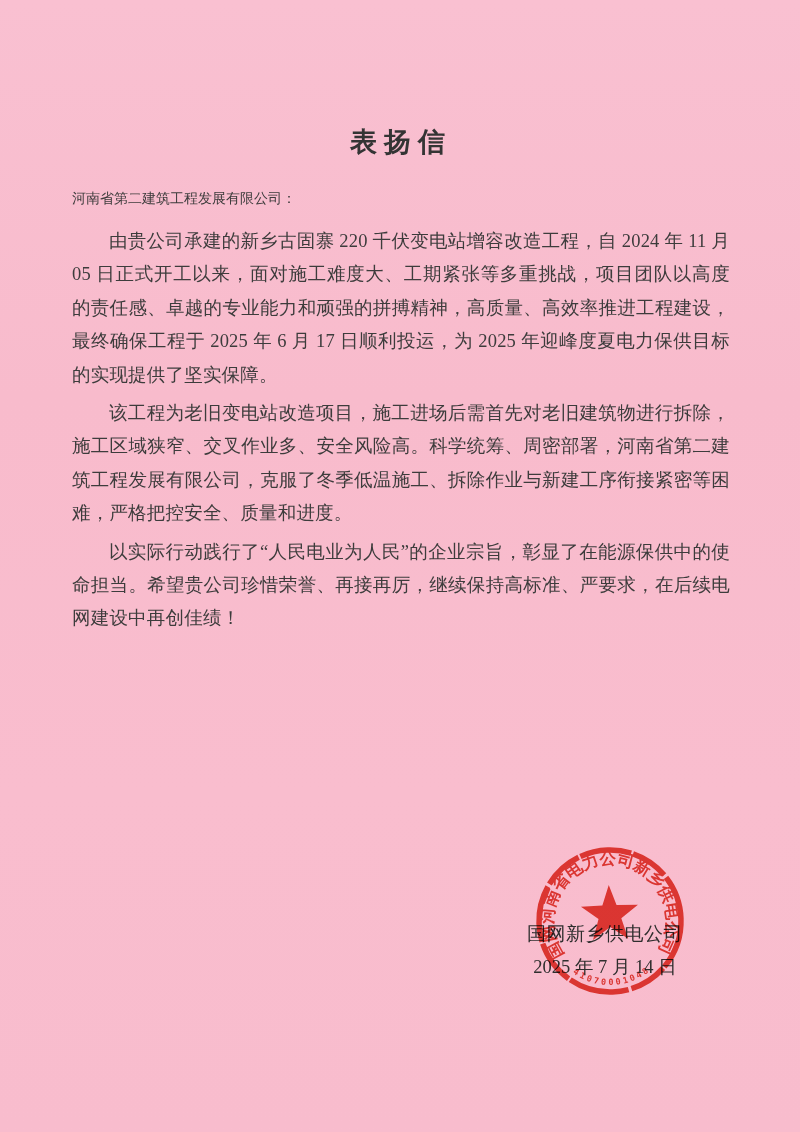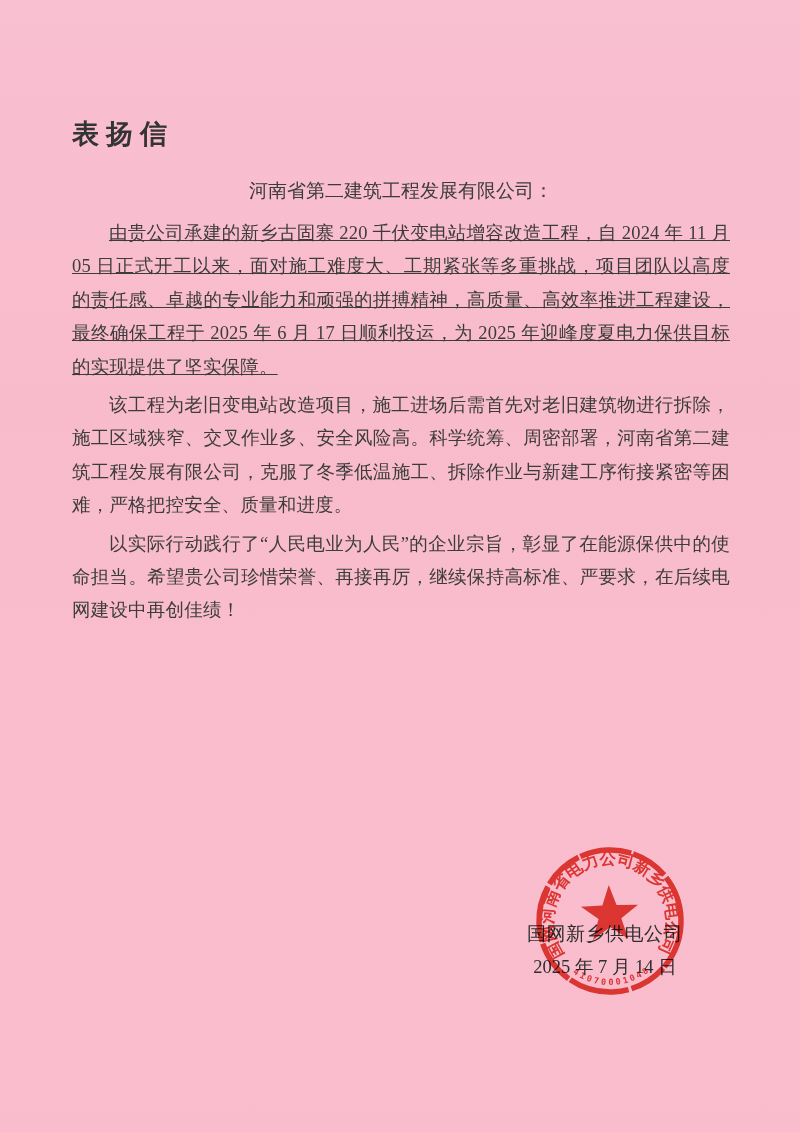--- a/index.html
+++ b/index.html
@@ -7,46 +7,46 @@
     position:relative;
     width:800px;height:1132px;
     margin:0 auto;
     background:linear-gradient(180deg,#f9c0d1 0%,#f8bbcc 35%,#f9bdce 70%,#f8bccd 100%);
     font-family:"Liberation Serif","DejaVu Serif",serif;
     color:#3d3c3c;
     overflow:hidden;
   }
   .content{padding:0 70px 0 72px;}
   .title{
-    margin:0;
+    margin:8px;
     padding-top:116px;
+    text-align:center;
     font-size:27px;
     line-height:36px;
     font-weight:700;
     letter-spacing:7px;
     color:#343434;
   }
   .salutation{
     margin:27px 0 0 0;
-    font-size:19px;
+    font-size:14px;
     line-height:24px;
     color:#3c3b3b;
-    text-align:center;
   }
   .para{
     margin:5px 0 0 0;
     font-size:18.5px;
     line-height:33.4px;
     text-align:justify;
     text-indent:2em;
     letter-spacing:.2px;
     color:#3d3c3c;
   }
   .para:first-of-type{margin-top:0;}
-  .para1{margin-top:14px;text-decoration:underline;}
+  .para1{margin-top:14px;}
   .sign-company{
     position:absolute;
     left:505px;top:921px;
     width:200px;
     text-align:center;
     font-size:19px;
     letter-spacing:.5px;
     color:#2f2e2e;
     z-index:2;
   }

